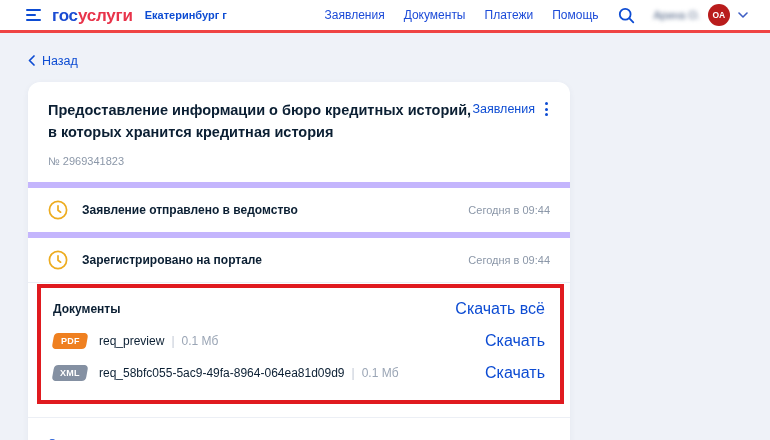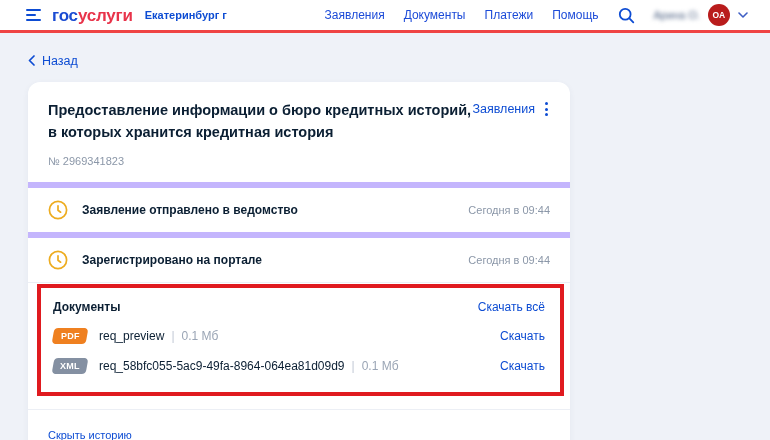--- a/index.html
+++ b/index.html
@@ -53,21 +53,21 @@
   
   .hist-row { border-top:6px solid #c4b5fd; padding:12px 20px; display:flex; align-items:center; }
   .hist-icon { width:20px; height:20px; margin-right:14px; flex:none; display:flex; }
   .hist-label { font-size:12px; font-weight:700; color:#0b1f33; flex:1; }
   .hist-time { font-size:11px; color:#8b97a8; }
   
   .docs-section { border-top:1px solid #eceff5; padding:1px 6px 13px 9px; }
   .red-box { border:4px solid #e01a1f; padding:9px 15px 11px 12px; }
   .docs-head { display:flex; justify-content:space-between; align-items:center; padding:3px 0 7px; }
   .docs-title { font-size:12px; font-weight:700; color:#0b1f33; }
-  .blue-link { color:#0d4cd3; font-size:12px; font-weight:500; cursor:pointer; white-space:nowrap; }
+  .blue-link { color:#0d4cd3; font-size:16px; font-weight:500; cursor:pointer; white-space:nowrap; }
   .doc-row { display:flex; align-items:center; padding:7px 0; }
   .badge {
     height:16px; width:34px; flex:none; margin-right:12px;
     display:flex; align-items:center; justify-content:center;
     transform:skewX(-10deg); border-radius:4px;
   }
   .badge b { transform:skewX(10deg); color:#fff; font-size:9px; font-weight:700; letter-spacing:.3px; }
   .badge.pdf { background:#ef8020; }
   .badge.xml { background:#8490a2; }
   .doc-name { font-size:12px; color:#0b1f33; }

